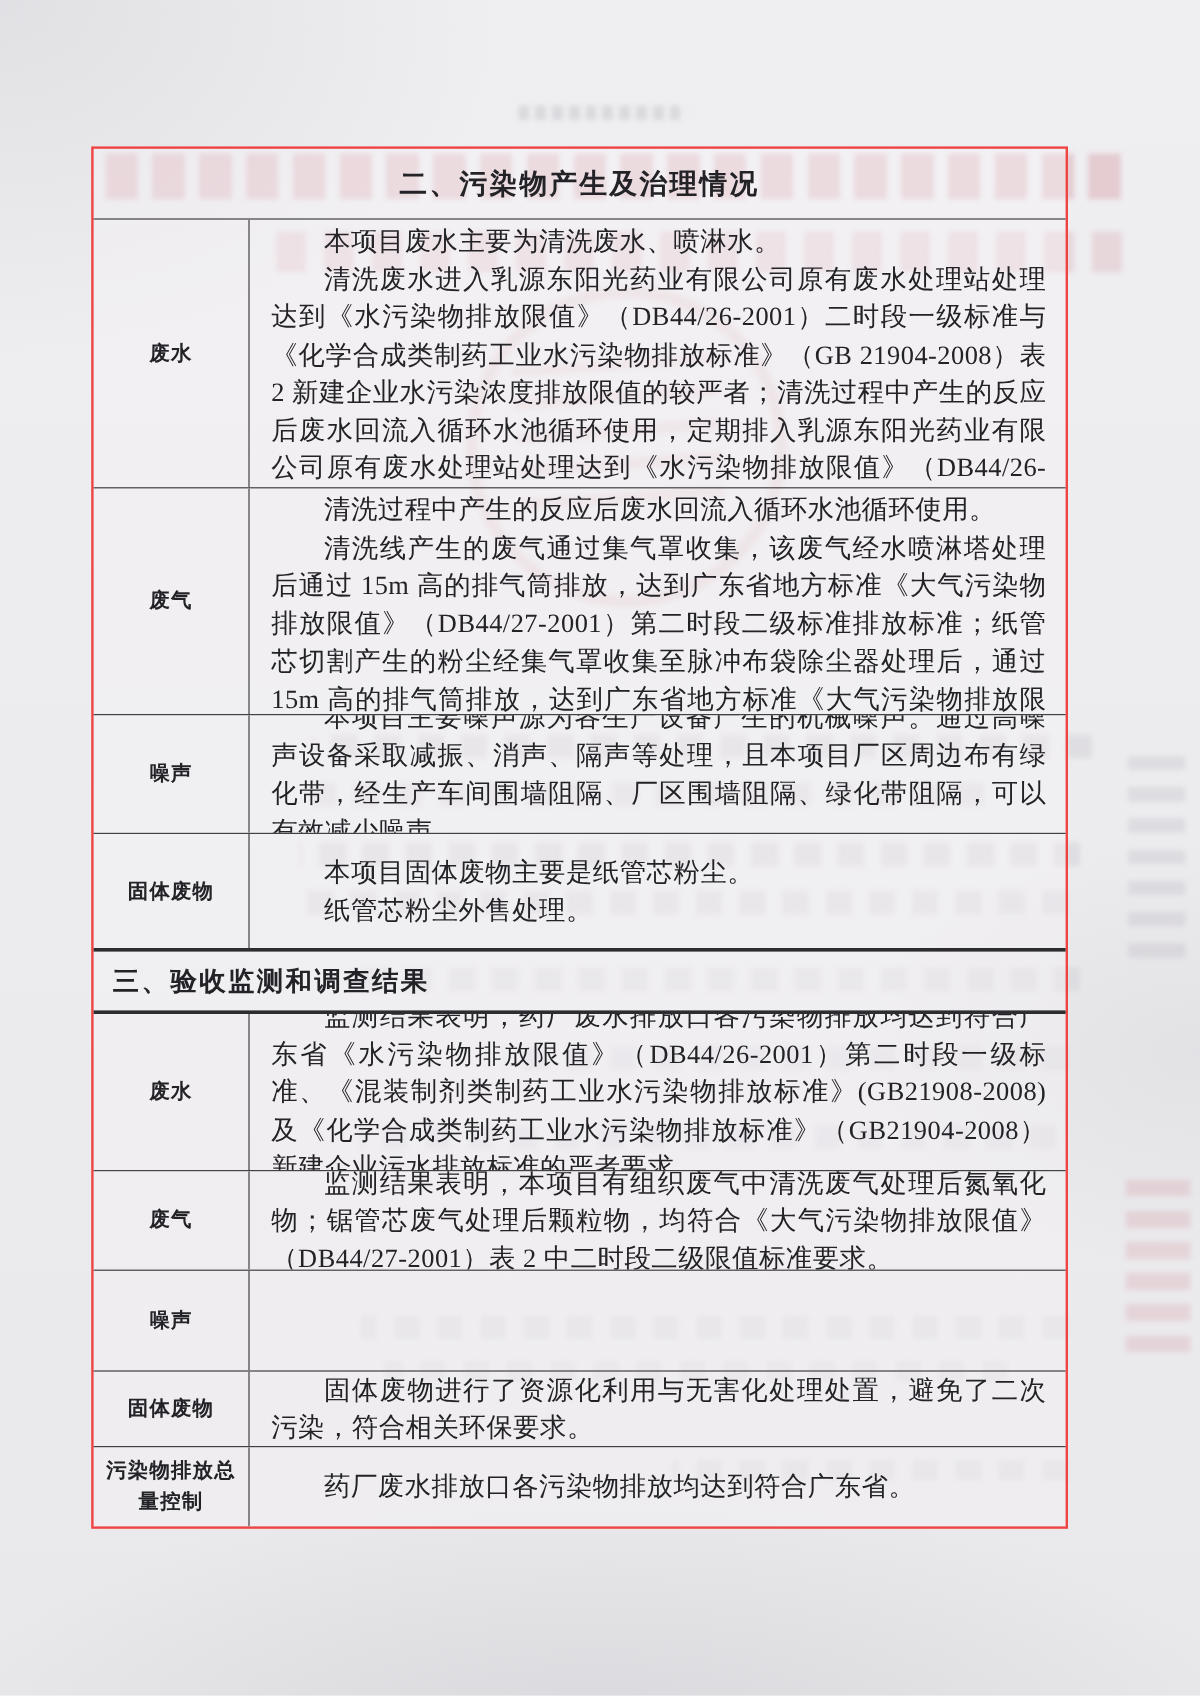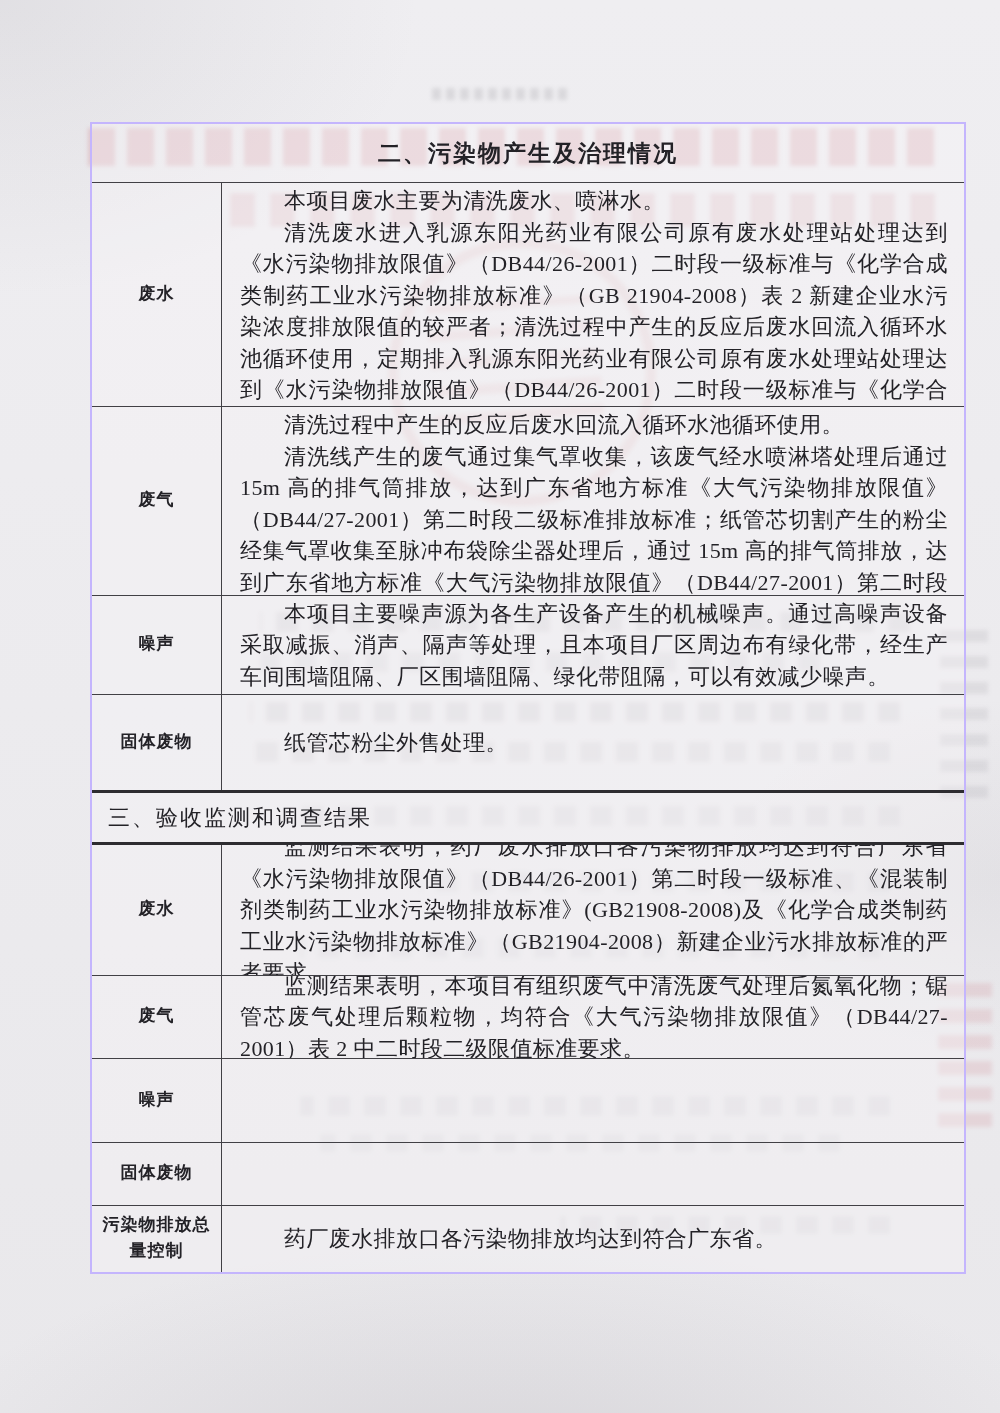--- a/index.html
+++ b/index.html
@@ -50,37 +50,37 @@
   .bleed-pink-right{
     left:938px;top:982px;width:54px;height:145px;opacity:.35;transform:scaleX(-1);
     background:repeating-linear-gradient(0deg, rgba(201,115,126,.5) 0 14px, transparent 14px 26px);
   }
   .bleed-gray-right{
     left:940px;top:618px;width:48px;height:180px;opacity:.25;
     background:repeating-linear-gradient(0deg, rgba(141,138,147,.6) 0 12px, transparent 12px 26px);
   }
   
   .doc-table{
-    position:absolute;left:90px;top:122px;width:876px;
-    border:2px solid #c4b5fd;box-sizing:border-box;
+    position:absolute;left:76px;top:122px;width:814px;
+    border:2px solid #ef4444;box-sizing:border-box;
     background:rgba(248,247,249,.35);
   }
   .t-row{display:flex;box-sizing:border-box;border-top:1.5px solid #414045;overflow:hidden;}
   .t-row:first-child{border-top:none;}
   .t-row.heavy-top{border-top:3px solid #2d2c30;}
   .head-row{display:block;box-sizing:border-box;overflow:hidden;}
   .sec2-head{height:58px;display:flex;align-items:center;justify-content:center;}
   .sec2-head .t-title{font-size:23px;font-weight:bold;letter-spacing:2px;}
   .sec3-head{height:52px;display:flex;align-items:center;padding-left:16px;border-top:3px solid #2d2c30;}
-  .sec3-head .t-title{font-size:22px;font-weight:normal;letter-spacing:2px;}
+  .sec3-head .t-title{font-size:22px;font-weight:bold;letter-spacing:2px;}
   .label-cell{
     width:130px;flex:0 0 130px;box-sizing:border-box;
     border-right:1.5px solid #414045;
     display:flex;align-items:center;justify-content:center;text-align:center;
-    font-weight:bold;font-size:17px;padding:0 8px;letter-spacing:1px;line-height:26px;font-family:Liberation Mono, monospace;
+    font-weight:bold;font-size:17px;padding:0 8px;letter-spacing:1px;line-height:26px;
   }
   .content-cell{
     flex:1;box-sizing:border-box;padding:2px 16px 0 18px;
     font-size:22px;line-height:31.5px;text-align:justify;letter-spacing:.4px;
   }
   .content-cell p{margin:0;text-indent:2em;}
   .content-cell.v-center{display:flex;flex-direction:column;justify-content:center;padding-top:0;}
   
   .h-s2r0{height:224px;}
   .h-s2r1{height:189px;}
@@ -138,20 +138,21 @@
   <div class="t-row h-s2r2">
     <div class="label-cell">噪声</div>
     <div class="content-cell v-center">
       <p>本项目主要噪声源为各生产设备产生的机械噪声。通过高噪声设备采取减振、消声、隔声等处理，且本项目厂区周边布有绿化带，经生产车间围墙阻隔、厂区围墙阻隔、绿化带阻隔，可以有效减少噪声。</p>
     </div>
   </div>
 
   <div class="t-row h-s2r3">
     <div class="label-cell">固体废物</div>
     <div class="content-cell v-center">
+      <p>本项目固体废物主要是纸管芯粉尘。</p>
       <p>纸管芯粉尘外售处理。</p>
     </div>
   </div>
 
   <div class="t-row head-row sec3-head">
     <div class="t-title">三、验收监测和调查结果</div>
   </div>
 
   <div class="t-row heavy-top h-s3r0">
     <div class="label-cell">废水</div>
@@ -166,20 +167,23 @@
       <p>监测结果表明，本项目有组织废气中清洗废气处理后氮氧化物；锯管芯废气处理后颗粒物，均符合《大气污染物排放限值》（DB44/27-2001）表 2 中二时段二级限值标准要求。</p>
     </div>
   </div>
 
   <div class="t-row h-s3r2">
     <div class="label-cell">噪声</div>
   </div>
 
   <div class="t-row h-s3r3">
     <div class="label-cell">固体废物</div>
+    <div class="content-cell v-center">
+      <p>固体废物进行了资源化利用与无害化处理处置，避免了二次污染，符合相关环保要求。</p>
+    </div>
   </div>
 
   <div class="t-row h-s3r4">
     <div class="label-cell">污染物排放总量控制</div>
     <div class="content-cell v-center">
       <p>药厂废水排放口各污染物排放均达到符合广东省。</p>
     </div>
   </div>
 
 </div>

